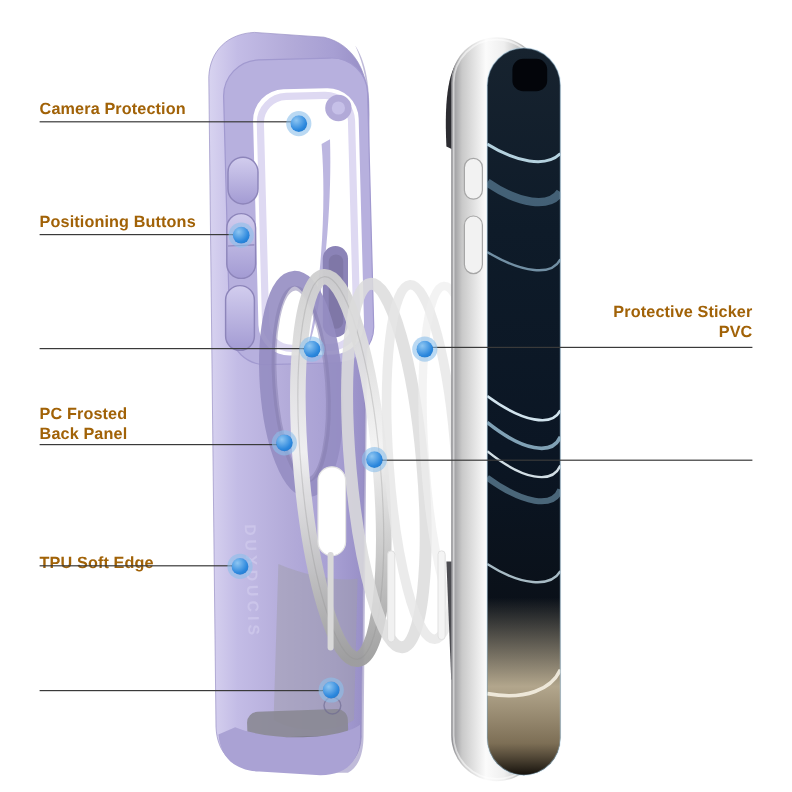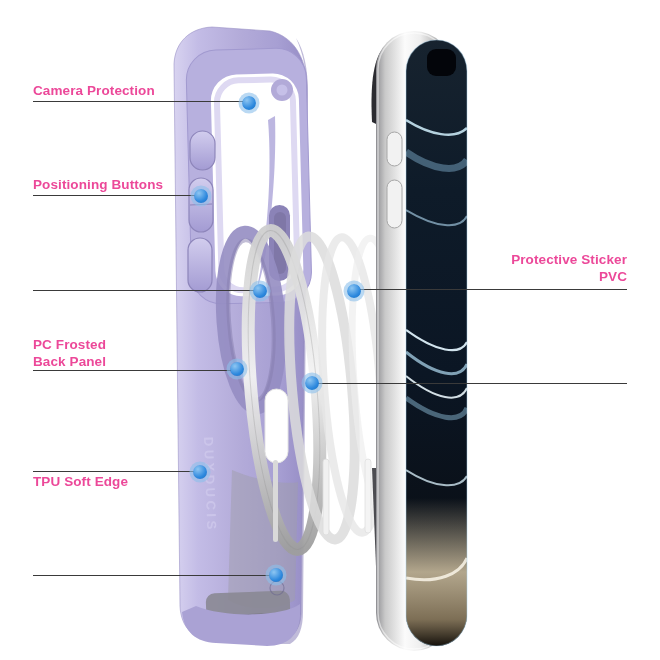--- a/index.html
+++ b/index.html
@@ -2,21 +2,21 @@
 <html><head>
 <meta charset="utf-8">
 <style>
   html,body{margin:0;padding:0;background:#ffffff;}
   .stage{
     position:relative;width:660px;height:660px;background:#ffffff;overflow:hidden;
     font-family:"Liberation Sans", sans-serif;
   }
   .art{position:absolute;left:0;top:0;}
   .lbl{
-    position:absolute;font-size:13.5px;font-weight:700;color:#ec4899;
+    position:absolute;font-size:13.5px;font-weight:700;color:#a16207;
     line-height:17px;white-space:nowrap;letter-spacing:.1px;
   }
   .lbl.right{text-align:right;}
   .lbl span{display:block;}
   .cline{position:absolute;height:1.3px;background:#3a3a3a;}
   .cdot{
     position:absolute;width:14px;height:14px;border-radius:50%;
     background:radial-gradient(circle at 35% 30%, #8ec6f2, #2b87dd 62%, #1a72c2);
     box-shadow:0 0 0 3.5px rgba(140,191,235,.6);
   }
@@ -164,21 +164,21 @@
   <div class="cline" style="left:33px;top:290px;width:228px"></div>
   <div class="cdot" style="left:253px;top:284px"></div>
 
   <div class="lbl" style="left:33px;top:336px">
     <span>PC Frosted</span>
     <span>Back Panel</span>
   </div>
   <div class="cline" style="left:33px;top:370px;width:205px"></div>
   <div class="cdot" style="left:230px;top:362px"></div>
 
-  <div class="lbl" style="left:33px;top:473px">
+  <div class="lbl" style="left:33px;top:460px">
     <span>TPU Soft Edge</span>
   </div>
   <div class="cline" style="left:33px;top:471px;width:167px"></div>
   <div class="cdot" style="left:193px;top:465px"></div>
 
   <div class="cline" style="left:33px;top:575px;width:244px"></div>
   <div class="cdot" style="left:269px;top:568px"></div>
 
   <div class="lbl right" style="right:33px;top:251px">
     <span>Protective Sticker</span>

